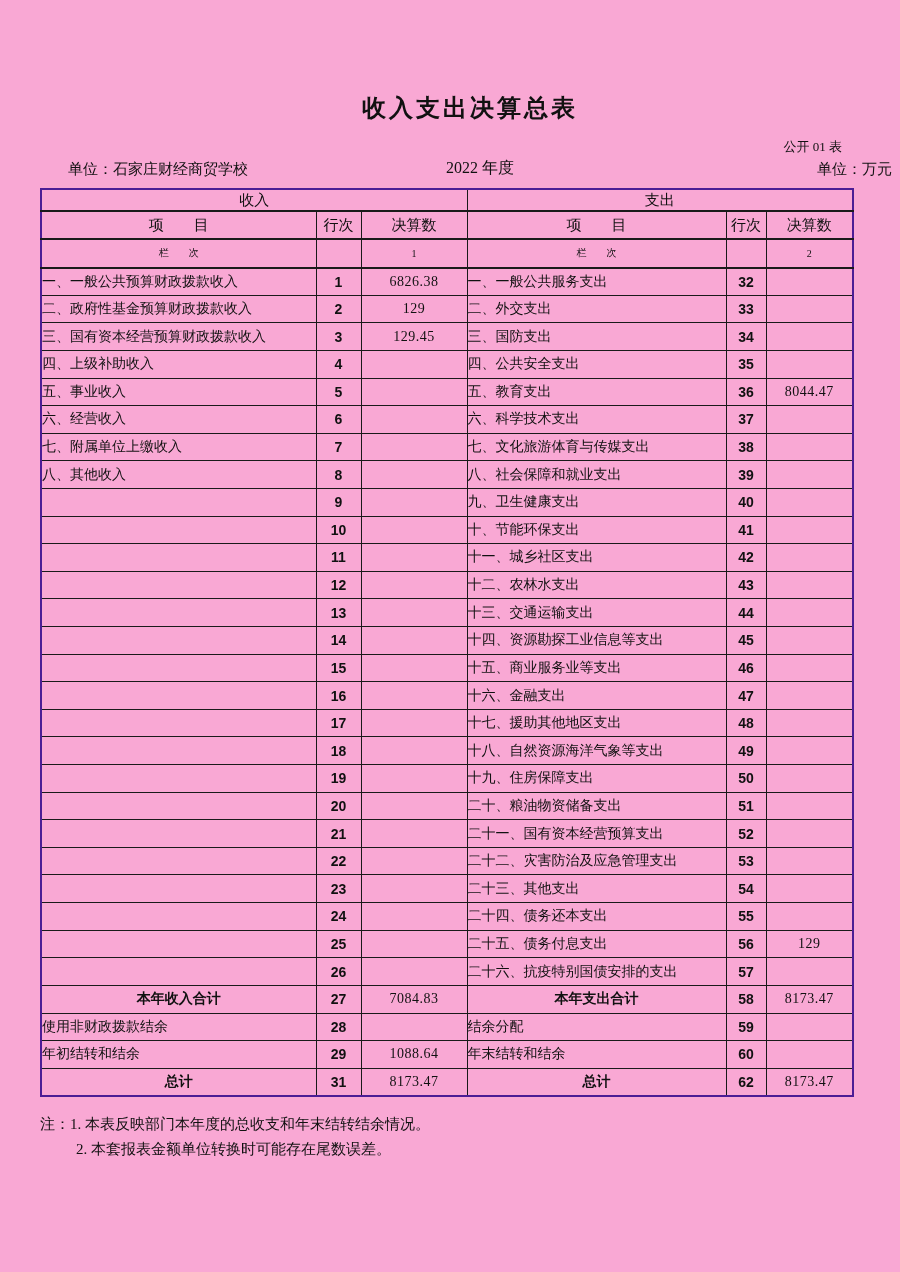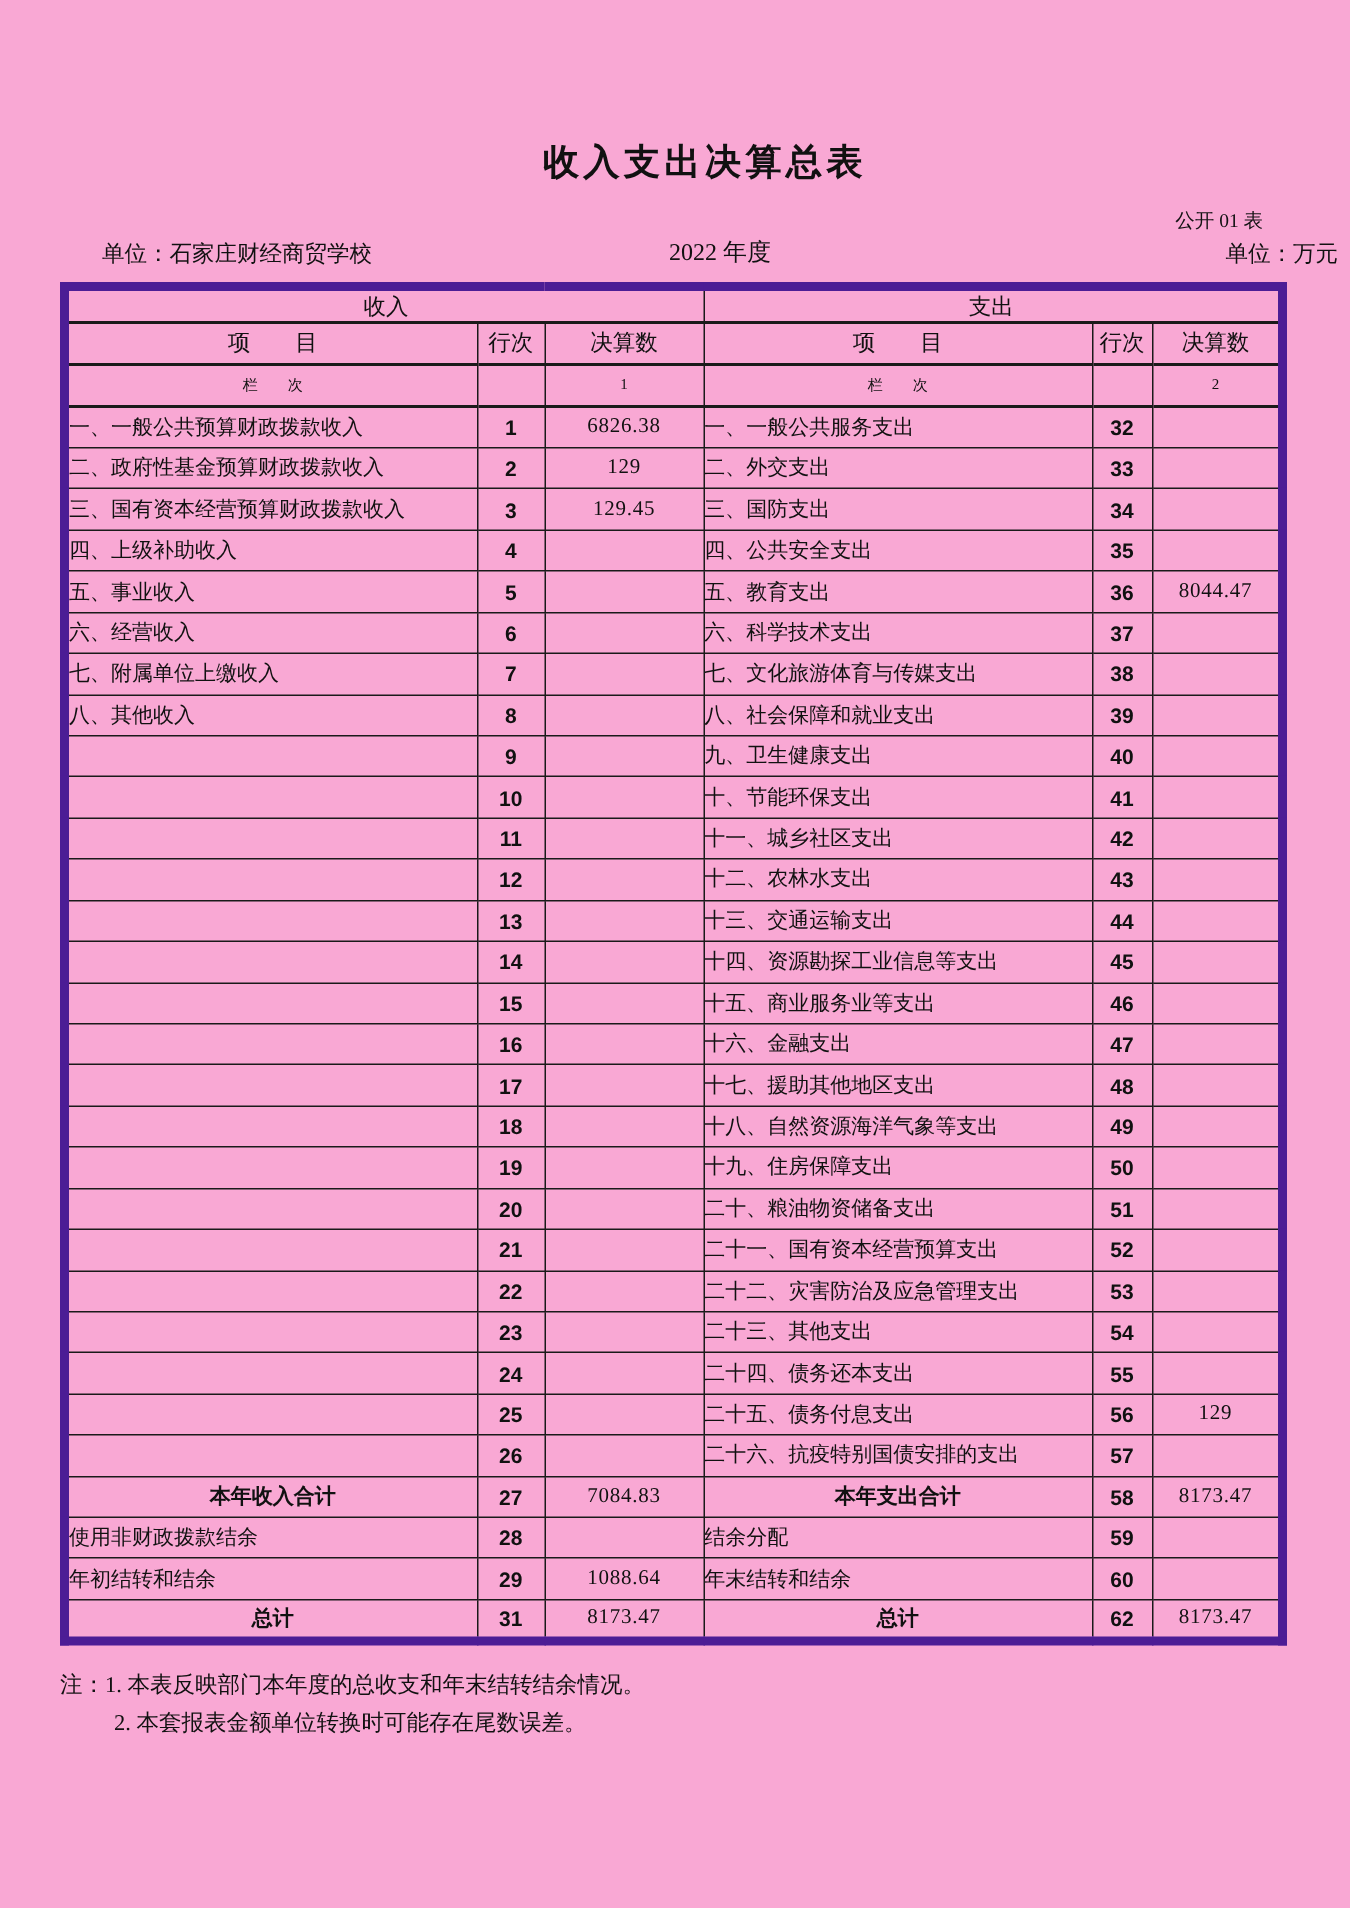--- a/index.html
+++ b/index.html
@@ -13,21 +13,21 @@
     position:absolute; top:92px; left:40px; width:860px;
     text-align:center; font-size:24px; font-weight:bold; letter-spacing:3px;
   }
   .table-no { position:absolute; top:138px; right:58px; font-size:13px; }
   .org      { position:absolute; top:160px; left:40px;  font-size:15px;margin-left:28px; }
   .year     { position:absolute; top:158px; left:340px; width:174px; text-align:right; font-size:16px; }
   .cur-unit { position:absolute; top:160px; right:8px;  font-size:15px; }
 
   table.main {
     position:absolute; left:40px; top:188px; width:812px; height:909px;
-    border-collapse:collapse; table-layout:fixed; border:6px solid #4c1d95;
+    border-collapse:collapse; table-layout:fixed; border:2px solid #4c1d95;
   }
   table.main td {
     border:1px solid #1a1a1a; padding:0; vertical-align:middle;
     font-size:14px; white-space:nowrap; overflow:hidden;
   }
   tr.sec     { height:20px; }
   tr.sec td  { border-bottom-width:2px; font-size:15px; text-align:center; }
   tr.colhead { height:26px; }
   tr.colhead td { border-bottom-width:2px; font-size:15px; text-align:center; }
   tr.lanrow  { height:27px; }

